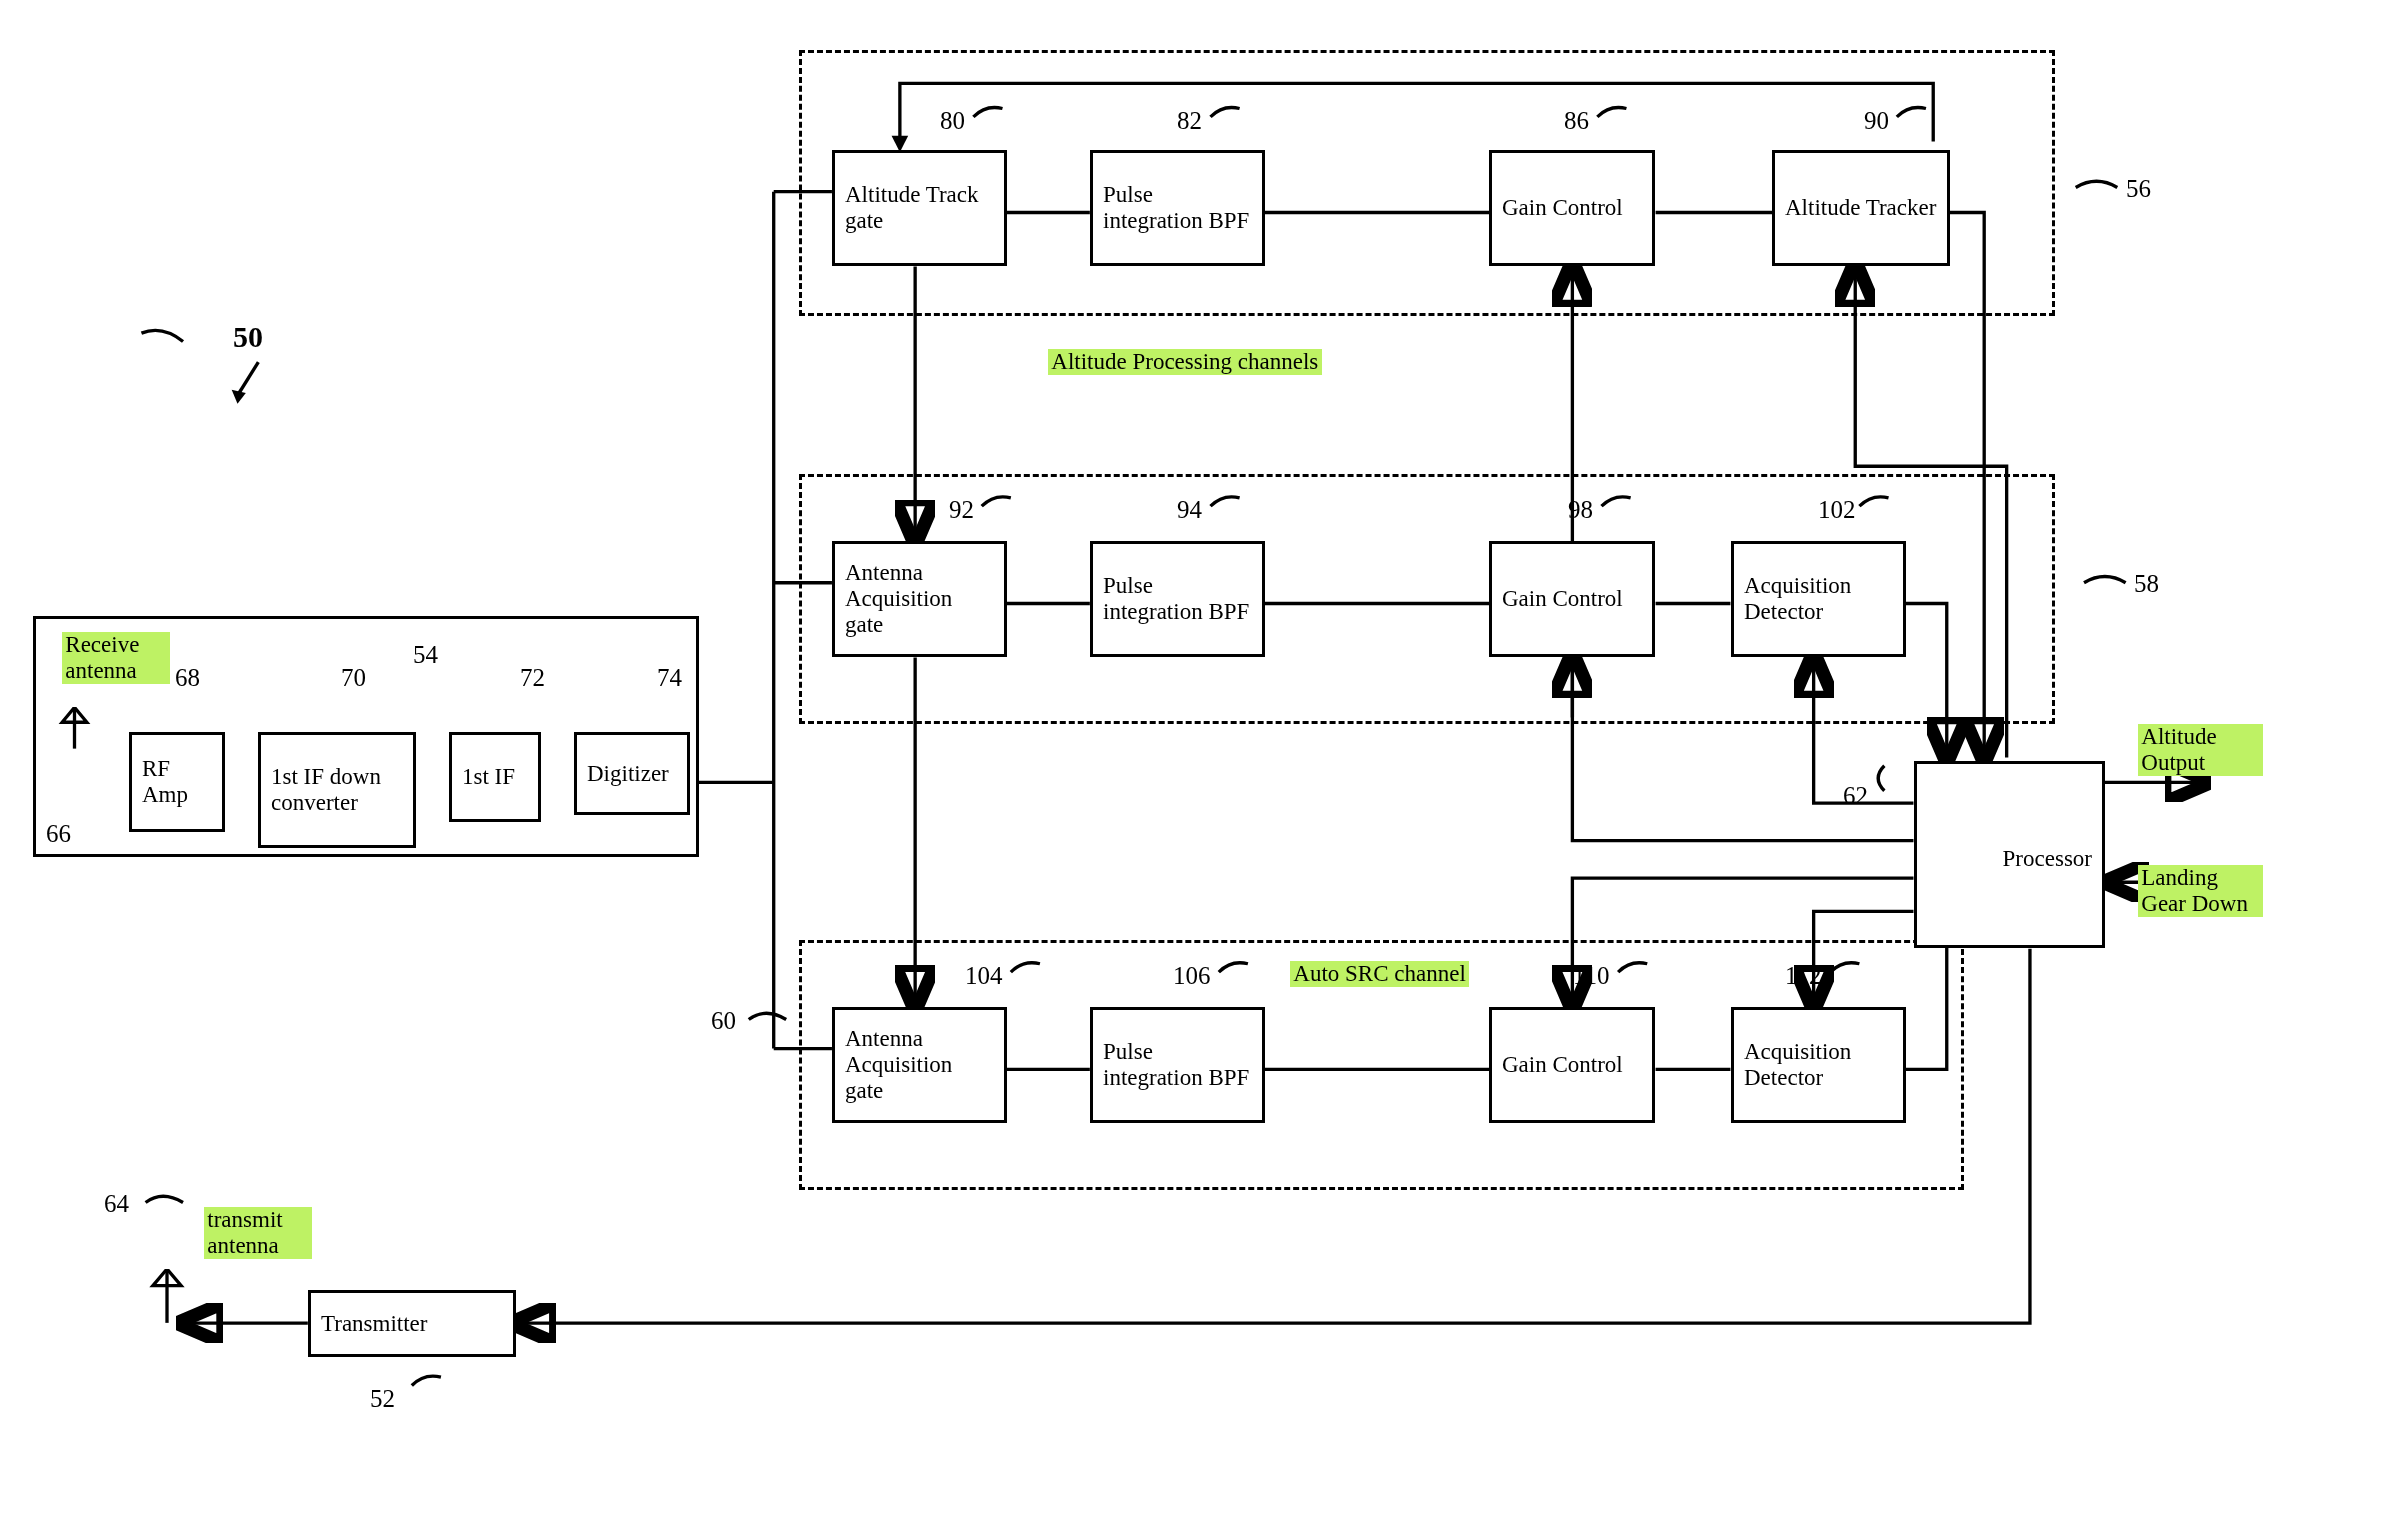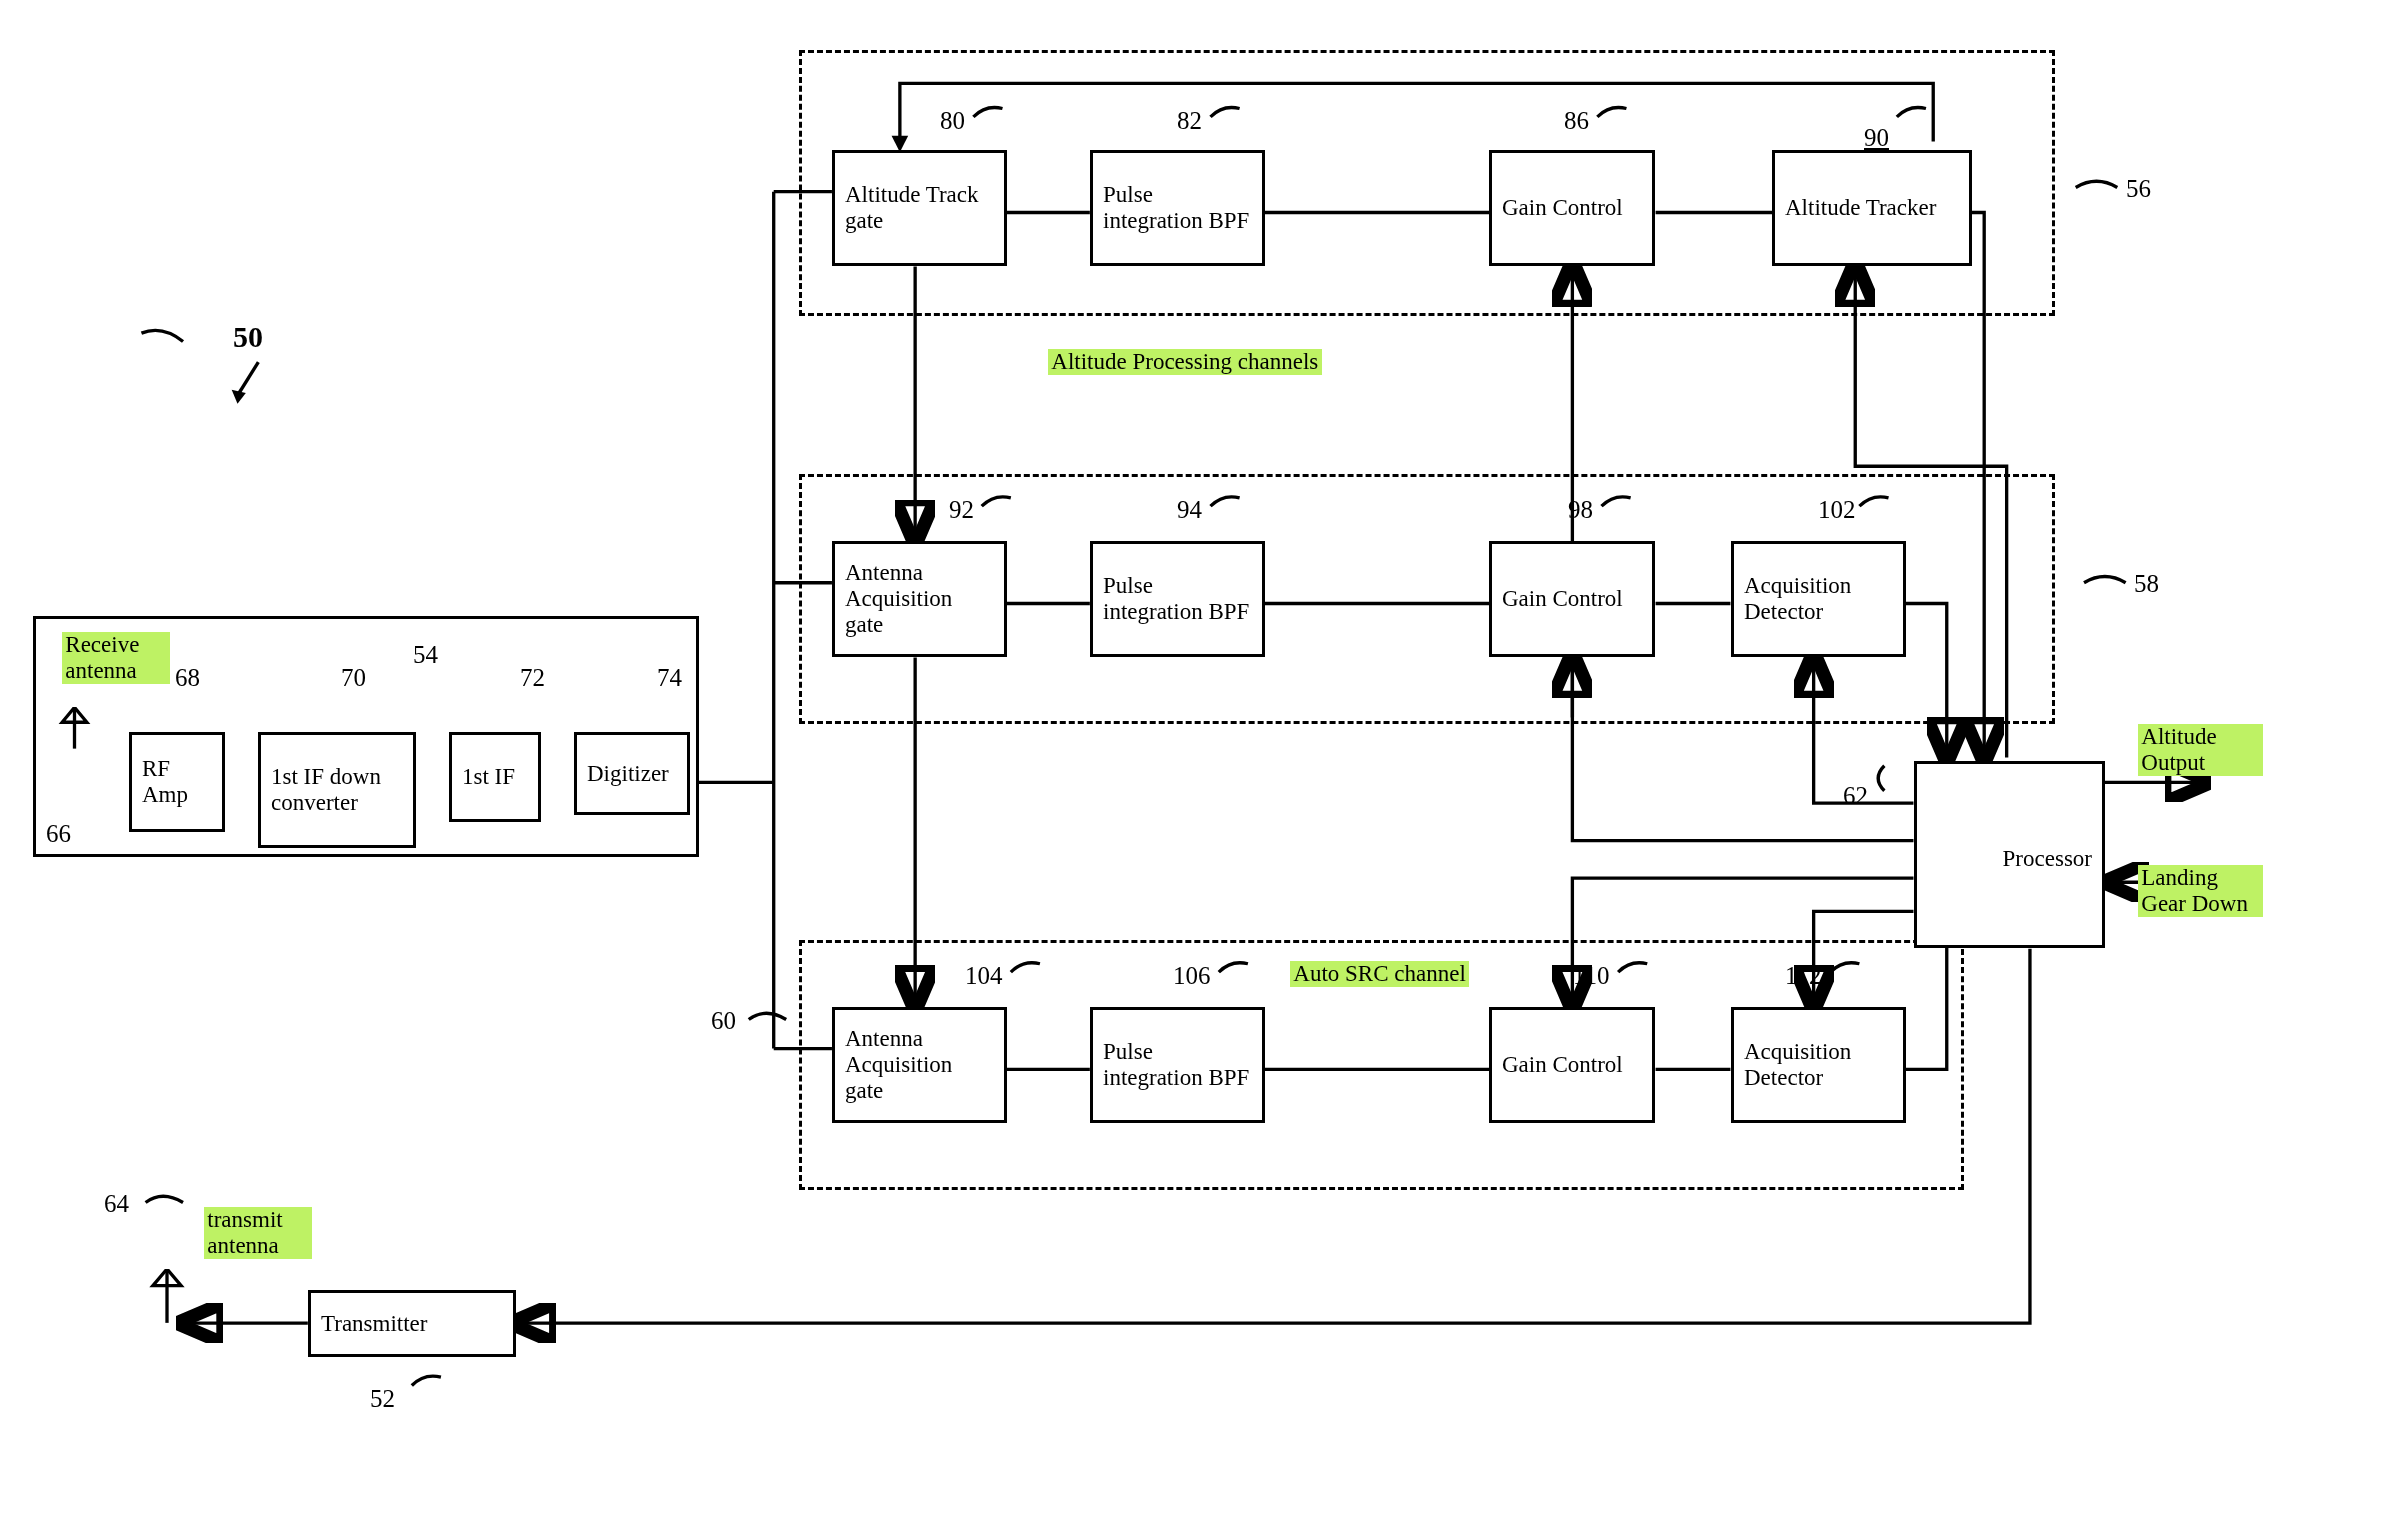--- a/index.html
+++ b/index.html
@@ -194,24 +194,24 @@
 <div class="box" style="left:1090px; top:150px; width:175px; height:116px;">
   <span>Pulse integration BPF</span>
 </div>
 <div class="ref-label" style="left:1177px; top:107px;">82</div>
 
 <div class="box" style="left:1489px; top:150px; width:166px; height:116px;">
   <span>Gain Control</span>
 </div>
 <div class="ref-label" style="left:1564px; top:107px;">86</div>
 
-<div class="box" style="left:1772px; top:150px; width:200px; height:116px;">
+<div class="box" style="left:1772px; top:150px; width:178px; height:116px;">
   <span>Altitude Tracker</span>
 </div>
-<div class="ref-label" style="left:1864px; top:124px;text-decoration:underline;">90</div>
+<div class="ref-label" style="left:1864px; top:107px;">90</div>
 
 <div class="label" style="left:1048px; top:349px;">Altitude Processing channels</div>
 
 <svg class="small-svg" style="left:832px; top:71px; width:1111px; height:83px;" viewBox="0 0 1335 100" width="1111" height="83">
   <polyline points="1325,85 1325,15 80,15 80,85" stroke="#000" stroke-width="4" fill="none"></polyline>
   <path d="M70,78 L80,98 L90,78 z" fill="#000"></path>
 </svg>
 
 <div class="dashed-group" style="left:799px; top:474px; width:1256px; height:250px;"></div>
 <div class="ref-label" style="left:2134px; top:570px;">58</div>

